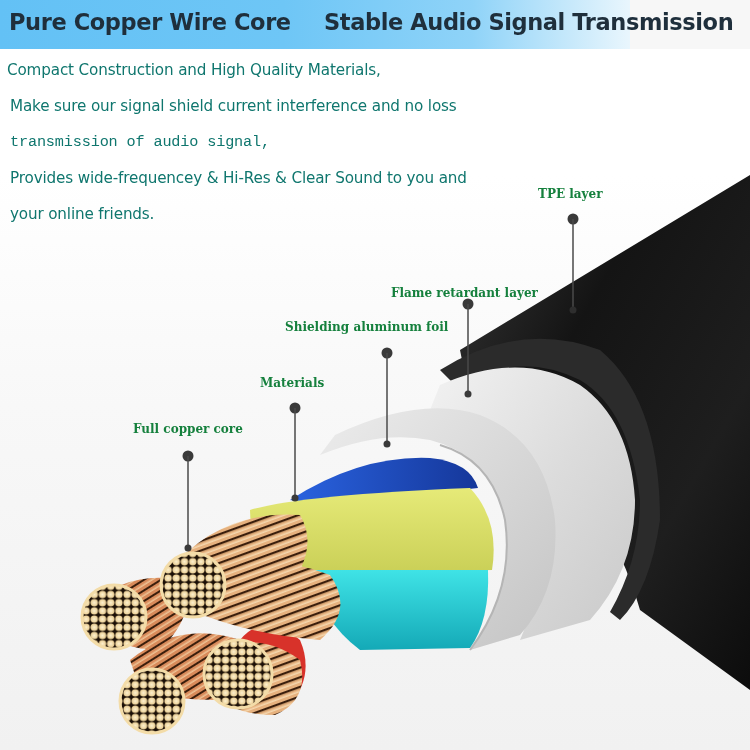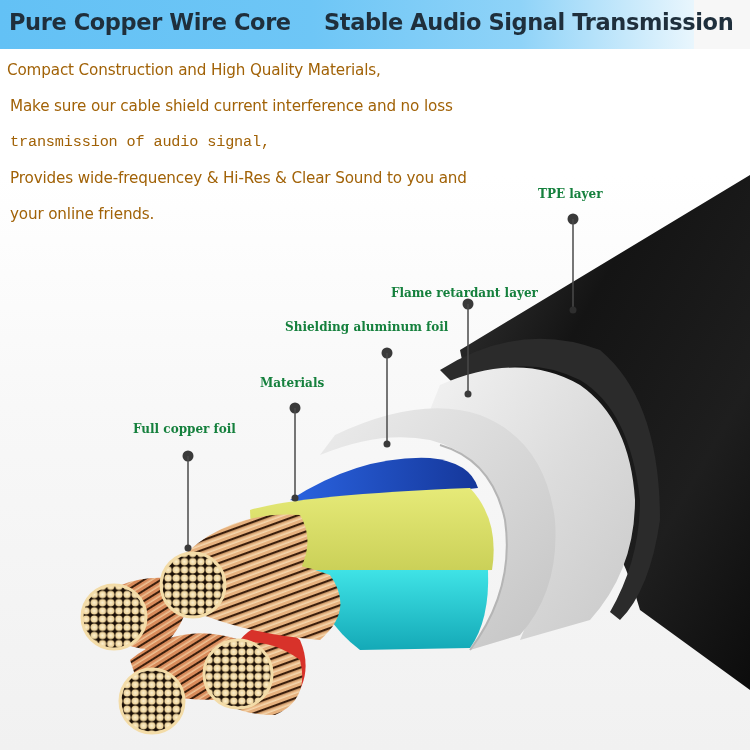--- a/index.html
+++ b/index.html
@@ -2,36 +2,36 @@
 <html><head>
 <meta charset="utf-8">
 <style>
   html, body { margin: 0; padding: 0; }
   body {
     width: 750px; height: 750px; overflow: hidden; position: relative;
     background: #f7f7f7;
     font-family: "DejaVu Sans", sans-serif;
   }
   .header {
-    position: absolute; left: 0; top: 0; width: 694px; height: 49px;
+    position: absolute; left: 0; top: 0; width: 630px; height: 49px;
     background: linear-gradient(90deg, #63c1f5 0%, #6ec6f6 45%, #8fd3f8 75%, #e9f6fd 100%);
     display: flex; align-items: center;
   }
   .header .t1, .header .t2 {
     font-family: "DejaVu Sans", sans-serif;
     font-weight: bold; font-size: 22.5px; color: #1f2f3c; letter-spacing: -0.4px;
     white-space: nowrap; position: absolute; top: 9px;
   }
   .header .t1 { left: 9px; }
   .header .t2 { left: 324px; }
 
   .desc { position: absolute; left: 0; top: 55px; width: 560px; }
   .desc .line {
     position: absolute; white-space: nowrap;
-    font-family: "DejaVu Sans", sans-serif; font-size: 15.2px; color: #a16207;
+    font-family: "DejaVu Sans", sans-serif; font-size: 15.2px; color: #0f766e;
     letter-spacing: -0.15px;
   }
 
   .scene { position: absolute; left: 0; top: 0; width: 750px; height: 750px; }
 
   .callout-label {
     position: absolute; white-space: nowrap;
     font-family: "DejaVu Serif", serif; font-weight: bold; font-size: 12px; color: #15803d;
   }
   .bg-top { position:absolute; left:0; top:49px; width:750px; height:160px; background:#ffffff; }
@@ -44,21 +44,21 @@
 <div class="bg-top"></div>
 <div class="bg-bottom"></div>
 
 <div class="header">
   <span class="t1">Pure Copper Wire Core</span>
   <span class="t2">Stable Audio Signal Transmission</span>
 </div>
 
 <div class="desc">
   <div class="line" style="left:7px; top:6px;">Compact Construction and High Quality Materials,</div>
-  <div class="line" style="left:10px; top:42px;">Make sure our cable shield current interference and no loss</div>
+  <div class="line" style="left:10px; top:42px;">Make sure our signal shield current interference and no loss</div>
   <div class="line" style="left:10px; top:78px;font-family:Liberation Mono, monospace;">transmission of audio signal,</div>
   <div class="line" style="left:10px; top:114px;">Provides wide-frequencey &amp; Hi-Res &amp; Clear Sound to you and</div>
   <div class="line" style="left:10px; top:150px;">your online friends.</div>
 </div>
 
 <svg class="scene" viewBox="0 0 750 750" xmlns="http://www.w3.org/2000/svg">
   <defs>
     <linearGradient id="jacketGrad" x1="0" y1="0" x2="1" y2="1">
       <stop offset="0" stop-color="#3a3a3a"></stop>
       <stop offset="0.35" stop-color="#141414"></stop>
@@ -168,13 +168,13 @@
     <circle cx="188" cy="456" r="5.5" stroke="none"></circle>
     <line x1="188" y1="456" x2="188" y2="548" stroke-width="1.5"></line>
     <circle cx="188" cy="548" r="3.5" stroke="none"></circle>
   </g>
 </svg>
 
 <div class="callout-label" style="left:538px; top:187px;">TPE layer</div>
 <div class="callout-label" style="left:391px; top:274px;margin-top:12px;">Flame retardant layer</div>
 <div class="callout-label" style="left:285px; top:320px;">Shielding aluminum foil</div>
 <div class="callout-label" style="left:260px; top:376px;">Materials</div>
-<div class="callout-label" style="left:133px; top:422px;">Full copper foil</div>
+<div class="callout-label" style="left:133px; top:422px;">Full copper core</div>
 
 </body></html>

